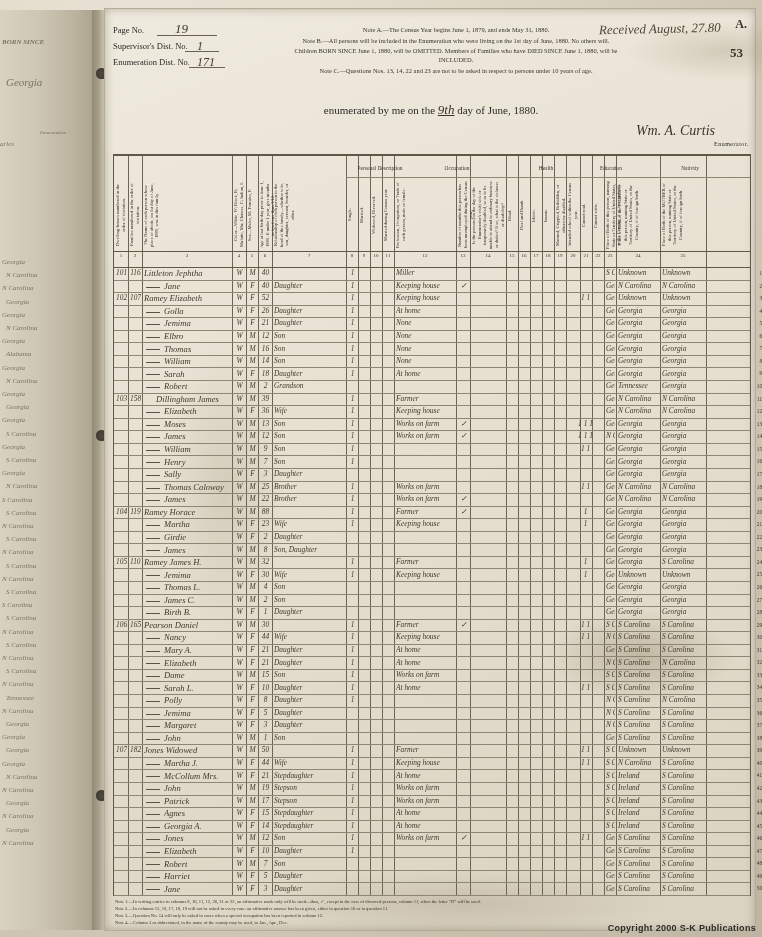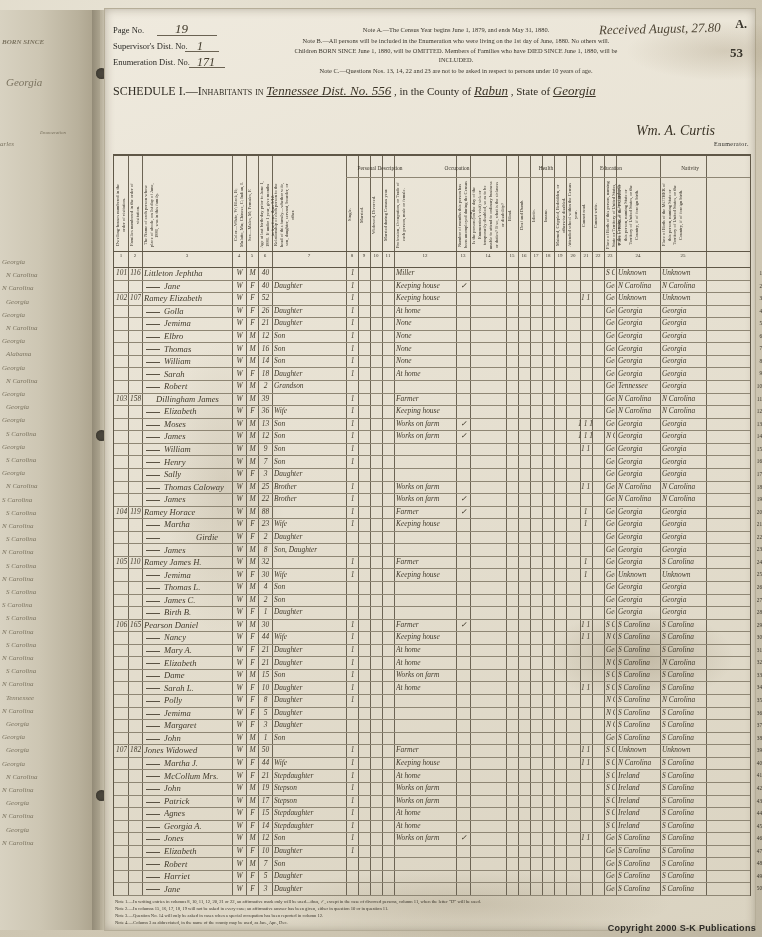--- a/index.html
+++ b/index.html
@@ -200,27 +200,24 @@
     <div class="lbl-box" style="top:48px;">Enumeration Dist. No.</div>
     <div class="lbl-line" style="left:84px;top:58px;width:36px;"></div>
     <div class="hw" style="left:92px;top:46px;font-size:12px;">171</div>
 
     <div id="notes">
       <div>Note A.—The Census Year begins June 1, 1879, and ends May 31, 1880.</div>
       <div style="margin-top:2px">Note B.—All persons will be included in the Enumeration who were living on the 1st day of June, 1880. No others will. Children BORN SINCE June 1, 1880, will be OMITTED. Members of Families who have DIED SINCE June 1, 1880, will be INCLUDED.</div>
       <div style="margin-top:2px">Note C.—Questions Nos. 13, 14, 22 and 23 are not to be asked in respect to persons under 10 years of age.</div>
     </div>
 
-    <div id="schedline">
-      <span style="font-variant:small-caps;font-size:12px;">SCHEDULE I.—Inhabitants in</span>
-      <span class="ink" style="text-decoration:underline;">Tennessee Dist. No. 556</span>
-      <span>, in the County of</span>
-      <span class="ink" style="text-decoration:underline;">Rabun</span>
-      <span>, State of</span>
-      <span class="ink" style="text-decoration:underline;">Georgia</span>
+    <div id="schedline2">
+      <span>enumerated by me on the</span>
+      <span class="ink" style="text-decoration:underline;font-size:13px;">9th</span>
+      <span>day of June, 1880.</span>
     </div>
     <div id="enumsig" class="ink">Wm. A. Curtis</div>
     <div id="enumword">Enumerator.</div>
 
     <div id="tbl">
       <div id="grid-lines">
           <div class="vline" style="left: 14px;"></div>
           <div class="vline" style="left: 28px;"></div>
           <div class="vline" style="left: 118px;"></div>
           <div class="vline" style="left: 132px;"></div>
@@ -636,21 +633,21 @@
           <div class="hw sm" style="left: 160px; top: 364.4px; width: 71px; overflow: hidden; text-align: left;">Wife</div>
           <div class="hw sm" style="left: 234px; top: 364.4px; width: 9px; overflow: hidden; text-align: center;">1</div>
           <div class="hw sm" style="left: 282px; top: 364.4px; width: 59px; overflow: hidden; text-align: left;">Keeping house</div>
           <div class="hw sm" style="left: 454px; top: 364.4px; width: 35px; overflow: hidden; text-align: center;">1</div>
           <div class="hw sm" style="left: 492px; top: 364.4px; width: 9px; overflow: hidden; text-align: left;">Georgia</div>
           <div class="hw sm" style="left: 504px; top: 364.4px; width: 41px; overflow: hidden; text-align: left;">Georgia</div>
           <div class="hw sm" style="left: 548px; top: 364.4px; width: 43px; overflow: hidden; text-align: left;">Georgia</div>
           <div class="rownum" style="left: 638px; top: 366.2px;">21</div>
           <div></div>
           <div class="dash" style="left: 32px; top: 382.76px;"></div>
-          <div class="hw nm" style="left: 50px; top: 376.96px; width: 67px; overflow: hidden; text-align: left; margin-left: 32px;">Girdie</div>
+          <div class="hw nm" style="left: 50px; top: 376.96px; width: 67px; overflow: hidden; text-align: left;">Girdie</div>
           <div class="hw sm" style="left: 120px; top: 376.96px; width: 11px; overflow: hidden; text-align: center;">W</div>
           <div class="hw sm" style="left: 134px; top: 376.96px; width: 9px; overflow: hidden; text-align: center;">F</div>
           <div class="hw sm" style="left: 146px; top: 376.96px; width: 11px; overflow: hidden; text-align: center;">2</div>
           <div class="hw sm" style="left: 160px; top: 376.96px; width: 71px; overflow: hidden; text-align: left;">Daughter</div>
           <div class="hw sm" style="left: 492px; top: 376.96px; width: 9px; overflow: hidden; text-align: left;">Georgia</div>
           <div class="hw sm" style="left: 504px; top: 376.96px; width: 41px; overflow: hidden; text-align: left;">Georgia</div>
           <div class="hw sm" style="left: 548px; top: 376.96px; width: 43px; overflow: hidden; text-align: left;">Georgia</div>
           <div class="rownum" style="left: 638px; top: 378.76px;">22</div>
           <div></div>
           <div class="dash" style="left: 32px; top: 395.32px;"></div>

